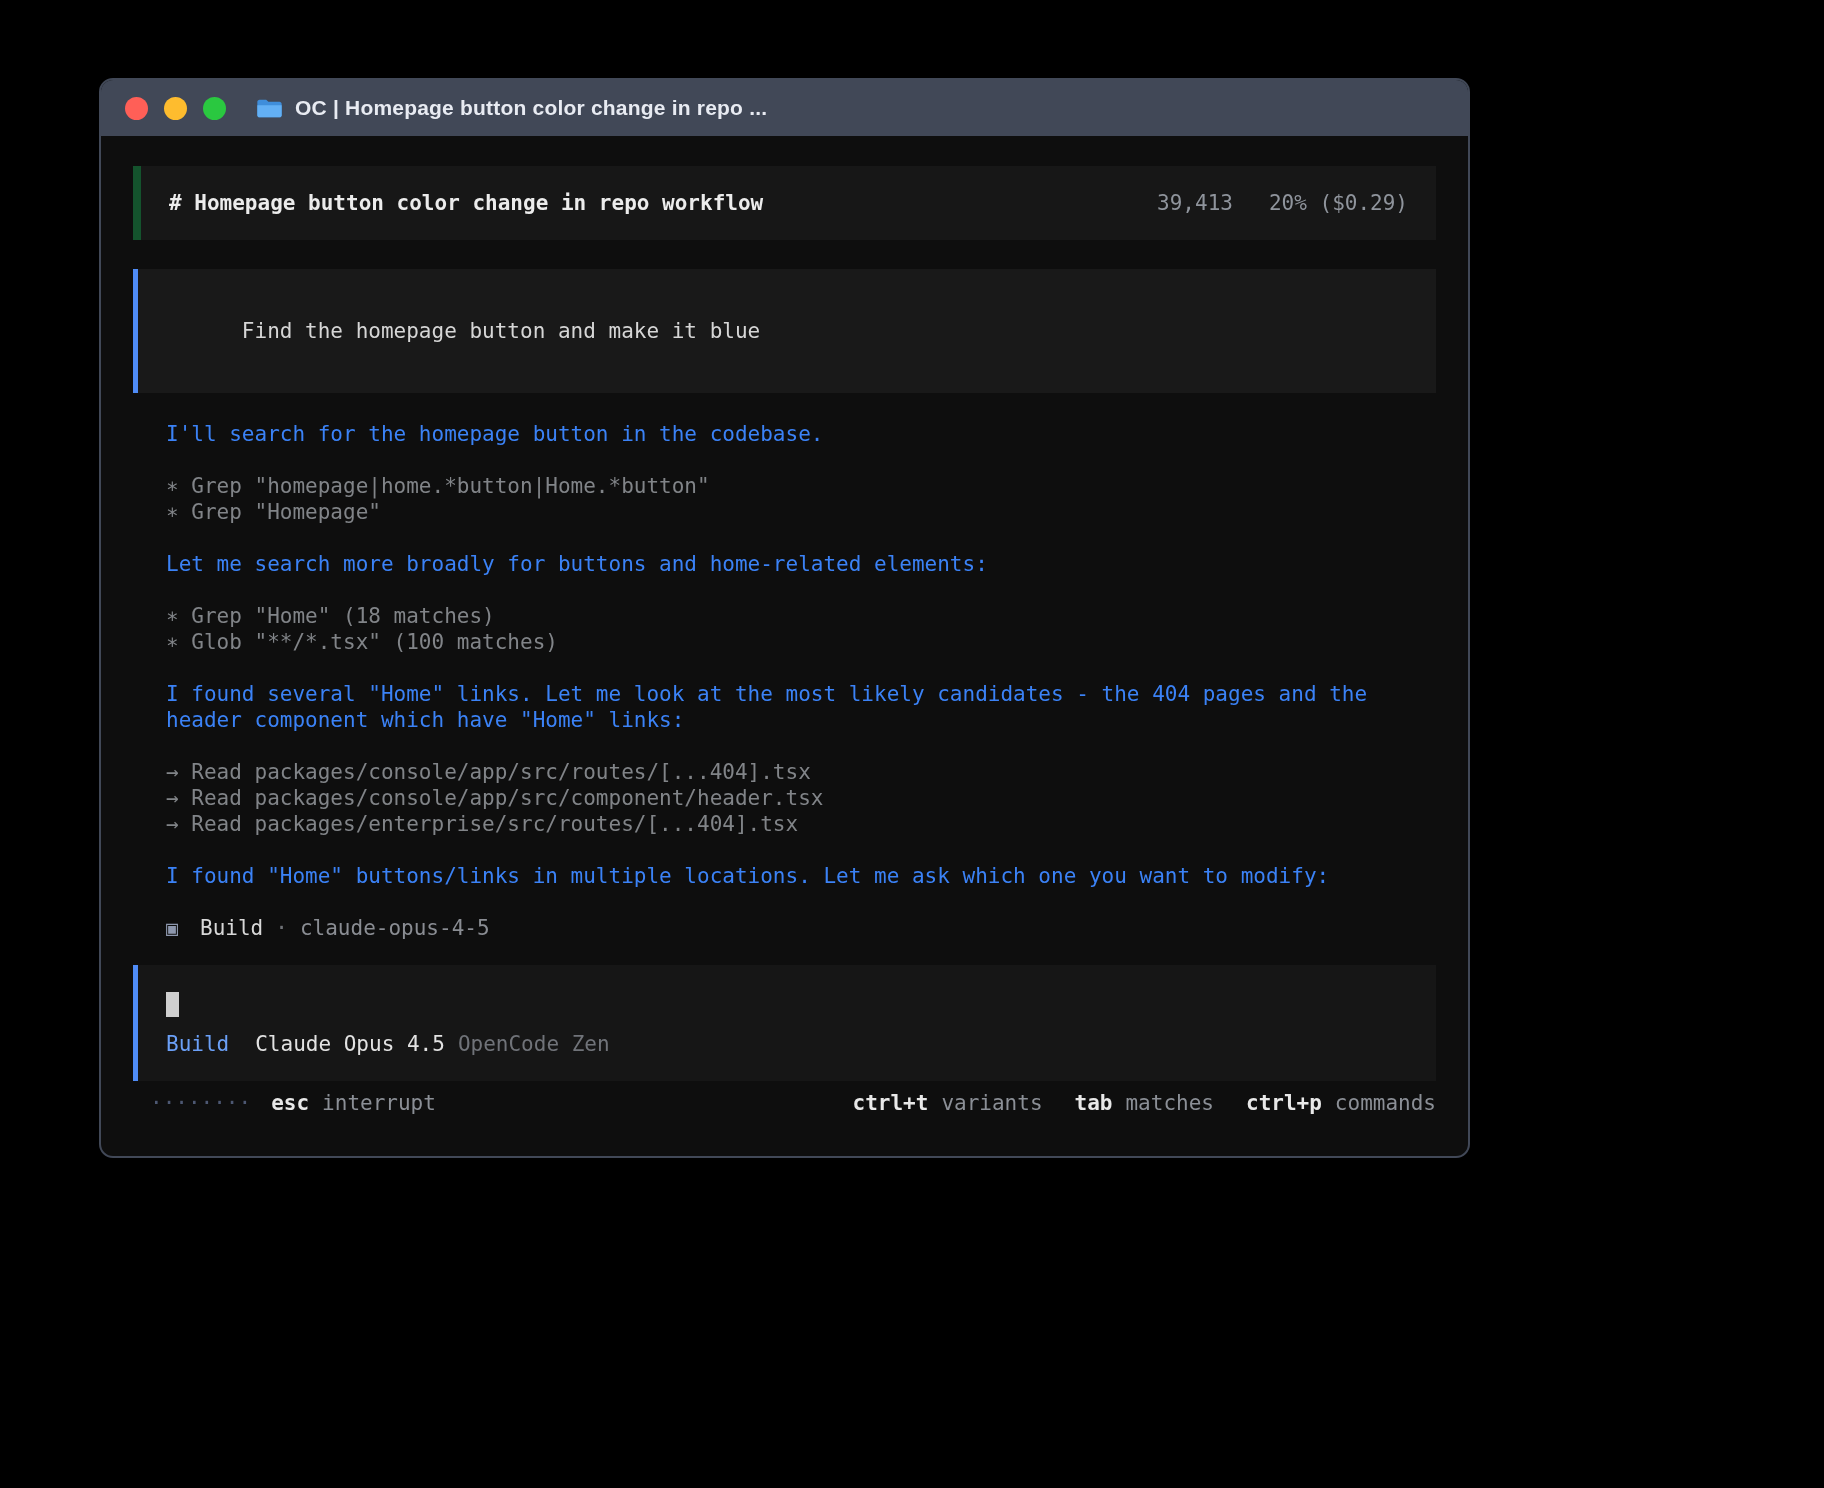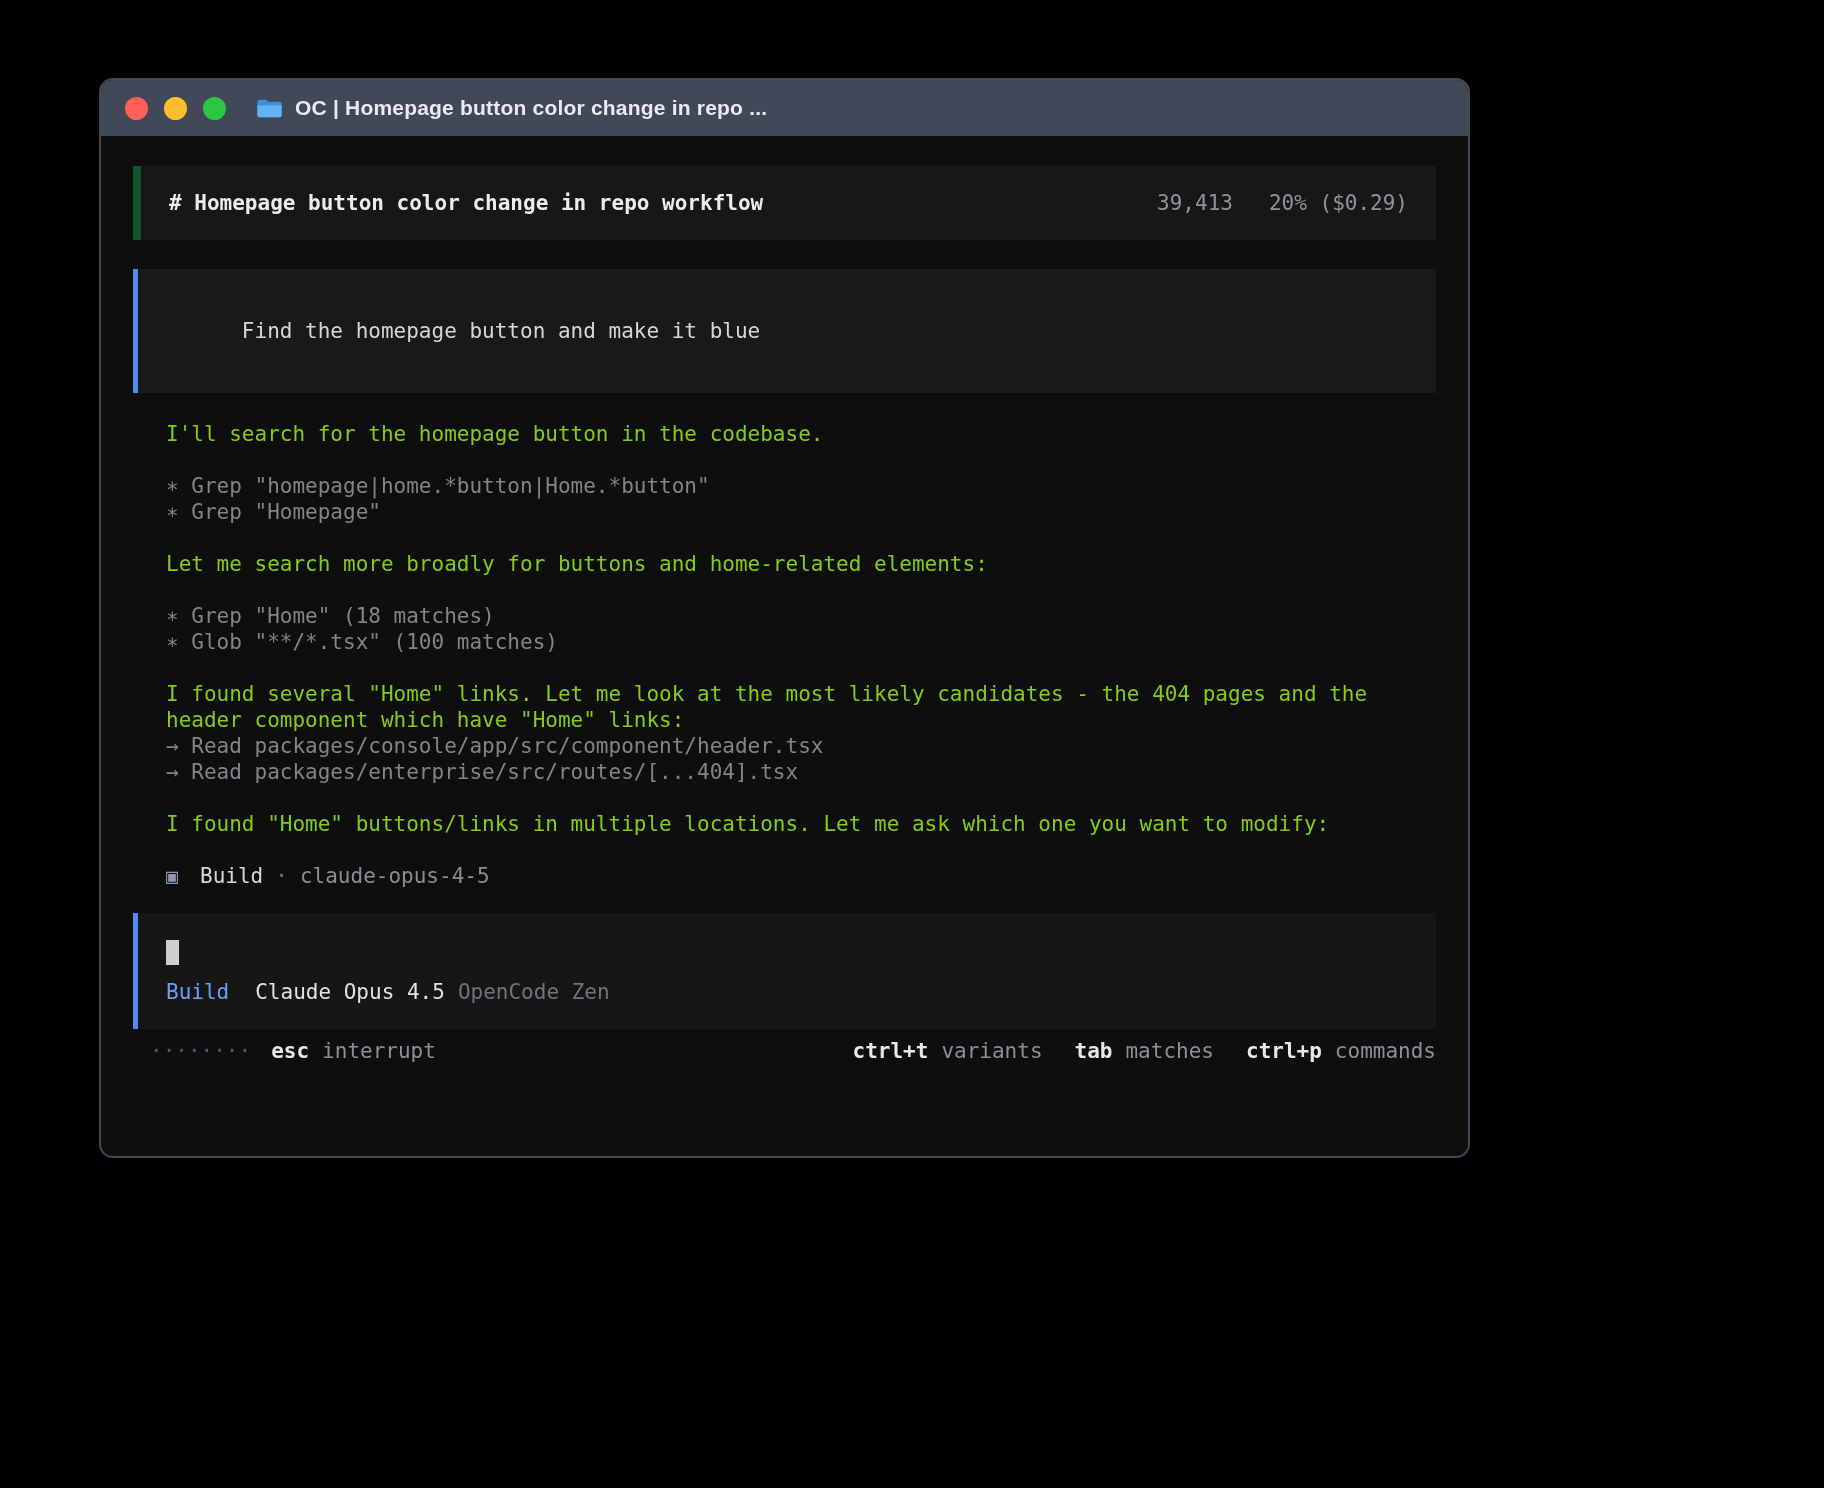--- a/index.html
+++ b/index.html
@@ -41,21 +41,21 @@
   .session-title { font-weight:bold; color:#ececec; white-space:pre; }
   .session-stats { margin-left:auto; display:flex; gap:36px; color:#8f949c; white-space:pre; }
 
   .block-user {
     margin-top:29px; border-left:5px solid #4f8cf7; background:#191919;
     padding:23px 28px; color:#d6d6d6; white-space:pre;
   }
 
   .transcript { margin-top:28px; padding-left:33px; }
   .line { white-space:pre; height:26px; }
-  .line.text   { color:#84cc16; }
+  .line.text   { color:#3b82f6; }
   .line.tool   { color:#818488; }
   .line.status { color:#d6d6d6; }
   .gap { margin-top:26px; }
 
   .badge-row { margin-top:26px; display:flex; align-items:center; height:26px; }
   .badge-icon { color:#8d97ad; margin-right:22px; font-size:20px; }
   .badge-agent { color:#d8d8d8; }
   .badge-sep { color:#6f7277; margin:0 12px; }
   .badge-model { color:#8a8d93; }
 
@@ -113,20 +113,21 @@
 
     <div class="transcript">
       <div class="line text">I'll search for the homepage button in the codebase.</div>
       <div class="line tool gap">∗ Grep "homepage|home.*button|Home.*button"</div>
       <div class="line tool">∗ Grep "Homepage"</div>
       <div class="line text gap">Let me search more broadly for buttons and home-related elements:</div>
       <div class="line tool gap">∗ Grep "Home" (18 matches)</div>
       <div class="line tool">∗ Glob "**/*.tsx" (100 matches)</div>
       <div class="line text gap">I found several "Home" links. Let me look at the most likely candidates - the 404 pages and the</div>
       <div class="line text">header component which have "Home" links:</div>
+      <div class="line tool gap">→ Read packages/console/app/src/routes/[...404].tsx</div>
       <div class="line tool">→ Read packages/console/app/src/component/header.tsx</div>
       <div class="line tool">→ Read packages/enterprise/src/routes/[...404].tsx</div>
       <div class="line text gap">I found "Home" buttons/links in multiple locations. Let me ask which one you want to modify:</div>
 
       <div class="badge-row">
         <span class="badge-icon">▣</span>
         <span class="badge-agent">Build</span>
         <span class="badge-sep">·</span>
         <span class="badge-model">claude-opus-4-5</span>
       </div>

